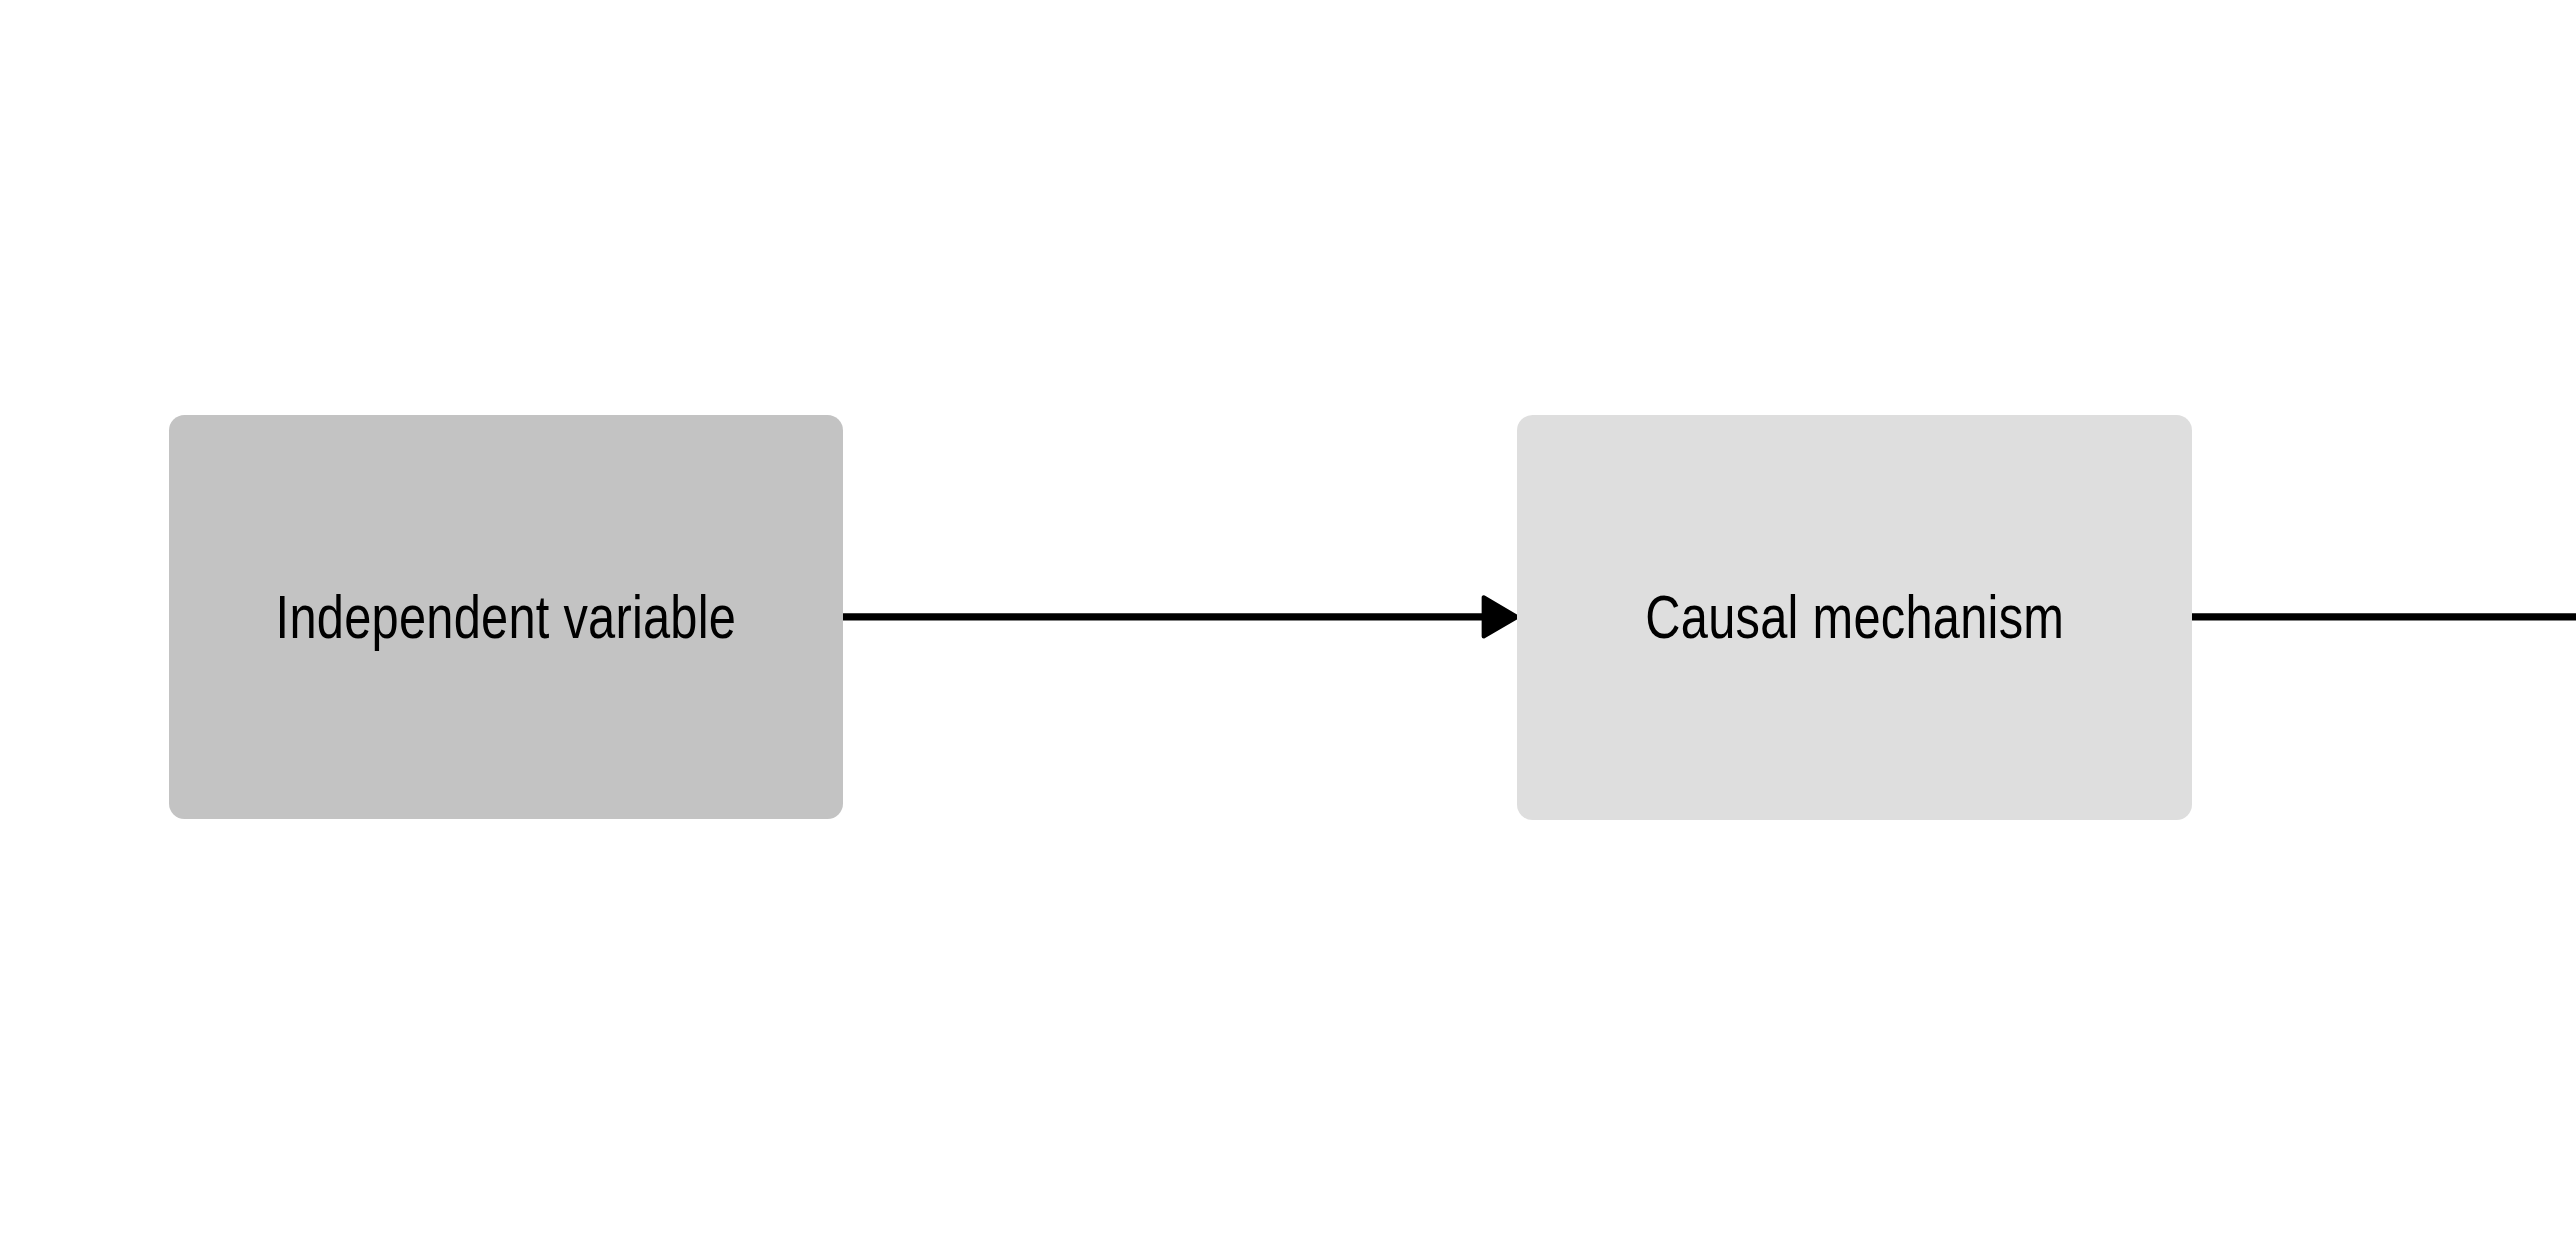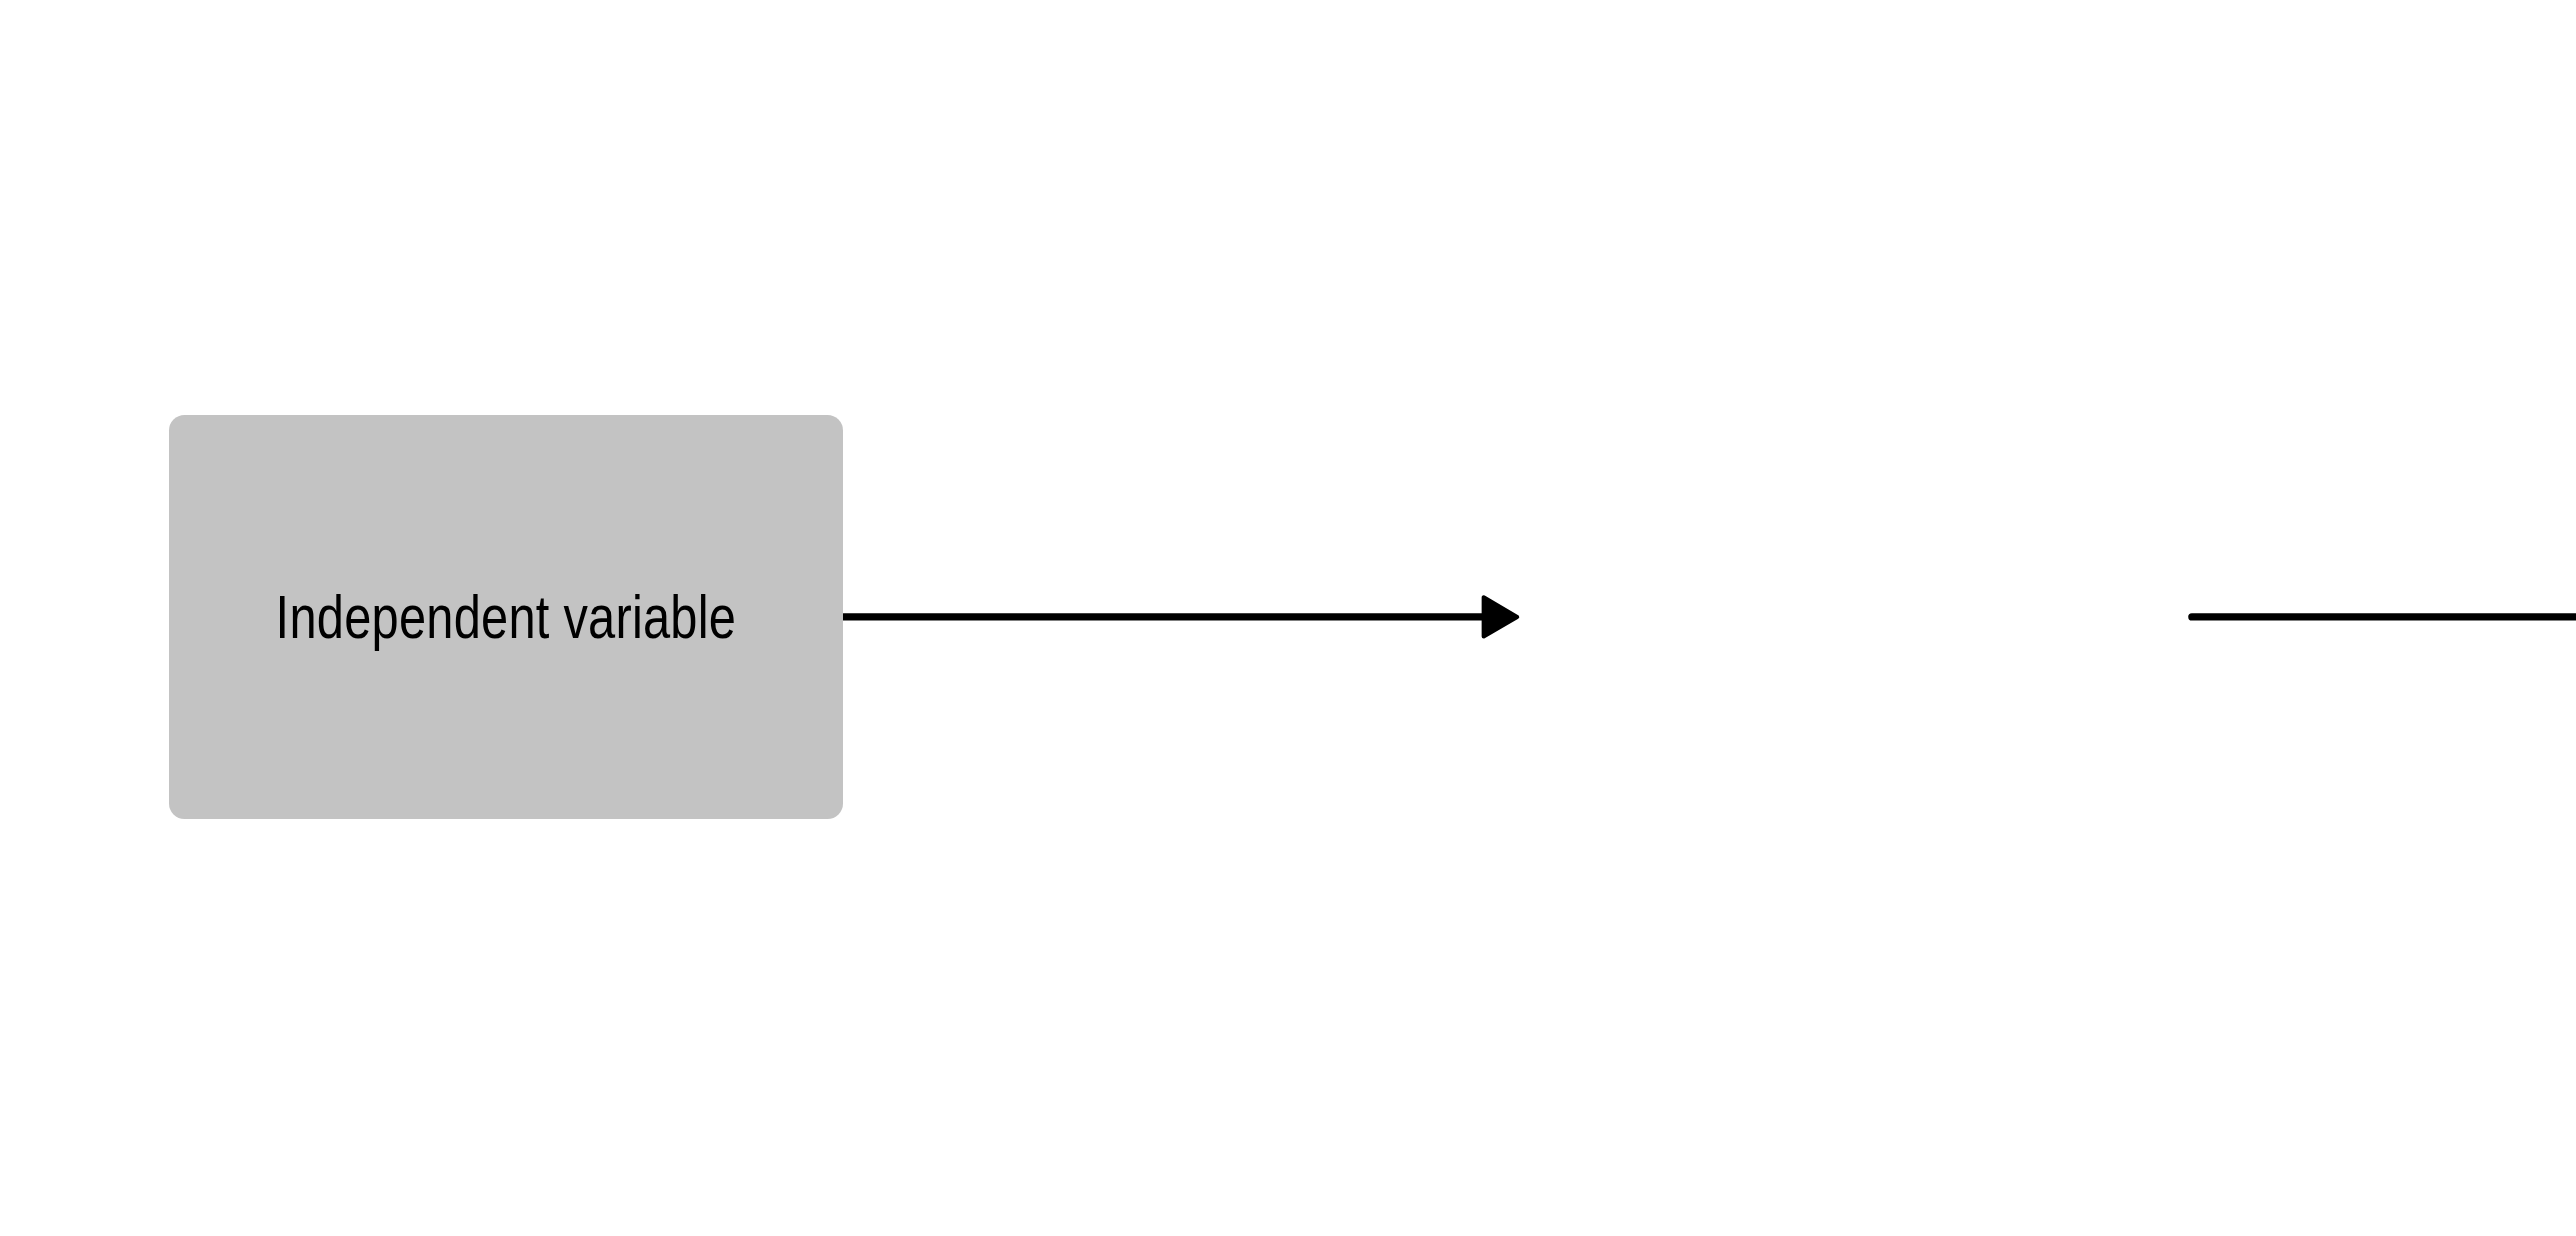--- a/index.html
+++ b/index.html
@@ -94,15 +94,18 @@
     <g>
       <line class="edge-line" x1="4255" y1="1198" x2="5501" y2="1198"></line>
       <polygon class="edge-head" points="5562,1198 5497,1160 5497,1236"></polygon>
     </g>
   </svg>
 
   <div class="node" id="node-independent">
     <span class="node-label">Independent variable</span>
   </div>
 
+  <div class="node" id="node-causal">
+    <span class="node-label">Causal mechanism</span>
+  </div>
 
 </div>
 
 
 </body></html>

